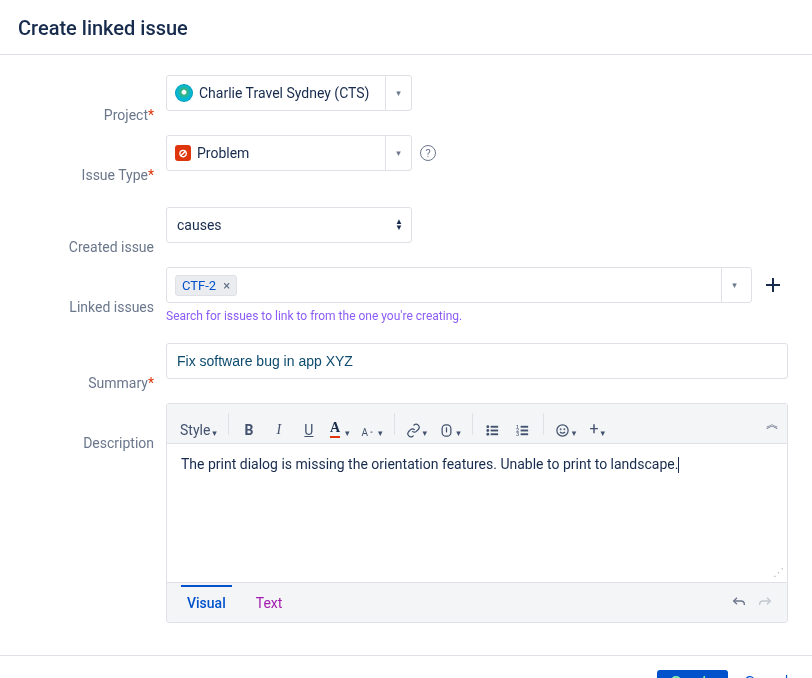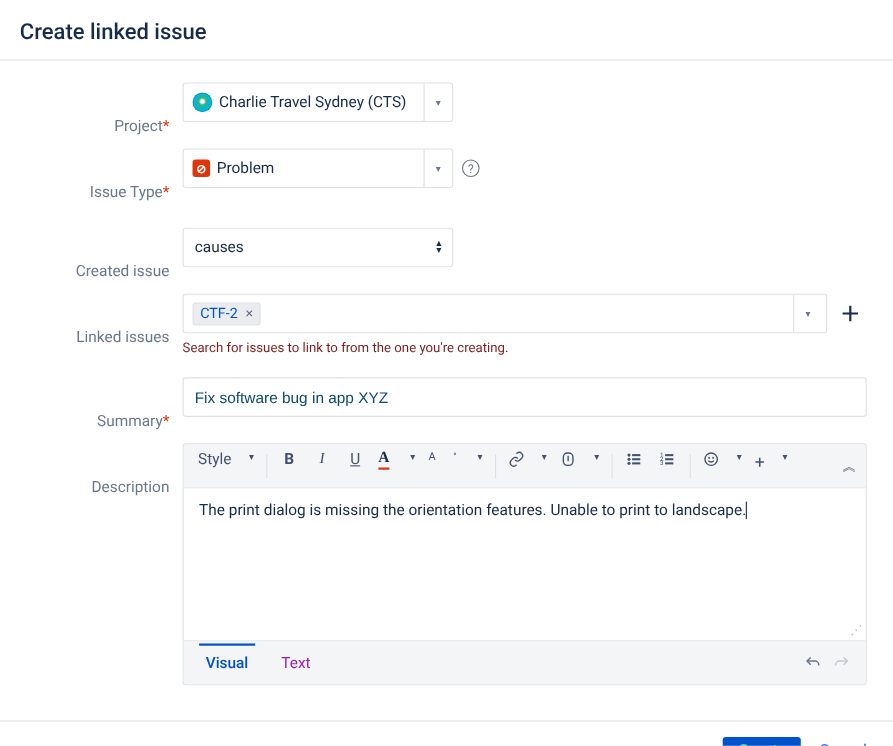--- a/index.html
+++ b/index.html
@@ -104,42 +104,42 @@
       width:26px;height:34px;border-left:1px solid #DFE1E6;
       display:flex;align-items:center;justify-content:center;color:#6B778C;
       margin-left:auto;
     }
     .plus-btn {
       width:30px; height:36px;
       display:flex;align-items:center;justify-content:center;
       margin-left:6px; color:#172B4D; font-size:20px;cursor:pointer;
     }
     .hint-text {
-      color:#7f1d1d;font-size:12px;margin-top:6px;
+      color:#8b5cf6;font-size:12px;margin-top:6px;
     }
     .text-input {
       width:100%; height:36px;
       border:1px solid #DFE1E6;border-radius:3px;
       padding:0 10px; font-size:14px;color:#0c4a6e;
     }
     .editor {
       flex-grow:1;
       border:1px solid #DFE1E6;border-radius:3px;
       display:flex;flex-direction:column;
       background:#fff;
     }
     .toolbar {
       height:40px;border-bottom:1px solid #DFE1E6;
       background:#F4F5F7;
       display:flex;align-items:center;padding:0 8px;gap:2px;
       border-radius:3px 3px 0 0;
     }
     .tb-btn {
       height:28px;min-width:28px;padding:0 5px;
-      display:flex;align-items:flex-start;justify-content:center;gap:16px;
+      display:flex;align-items:flex-end;justify-content:center;gap:2px;
       border-radius:3px;cursor:pointer;color:#42526E;font-size:14px;
     }
     .tb-sep {width:1px;height:22px;background:#DFE1E6;margin:0 4px;}
     .caret-s{font-size:9px;color:#42526E;}
     .color-A {
       font-family: serif; font-weight:600; color:#172B4D;
       border-bottom:2px solid #DE350B; padding-bottom:1px; line-height:14px;
     }
     .content-area {
       height:138px;padding:12px 14px;font-size:14px;color:#172B4D;

